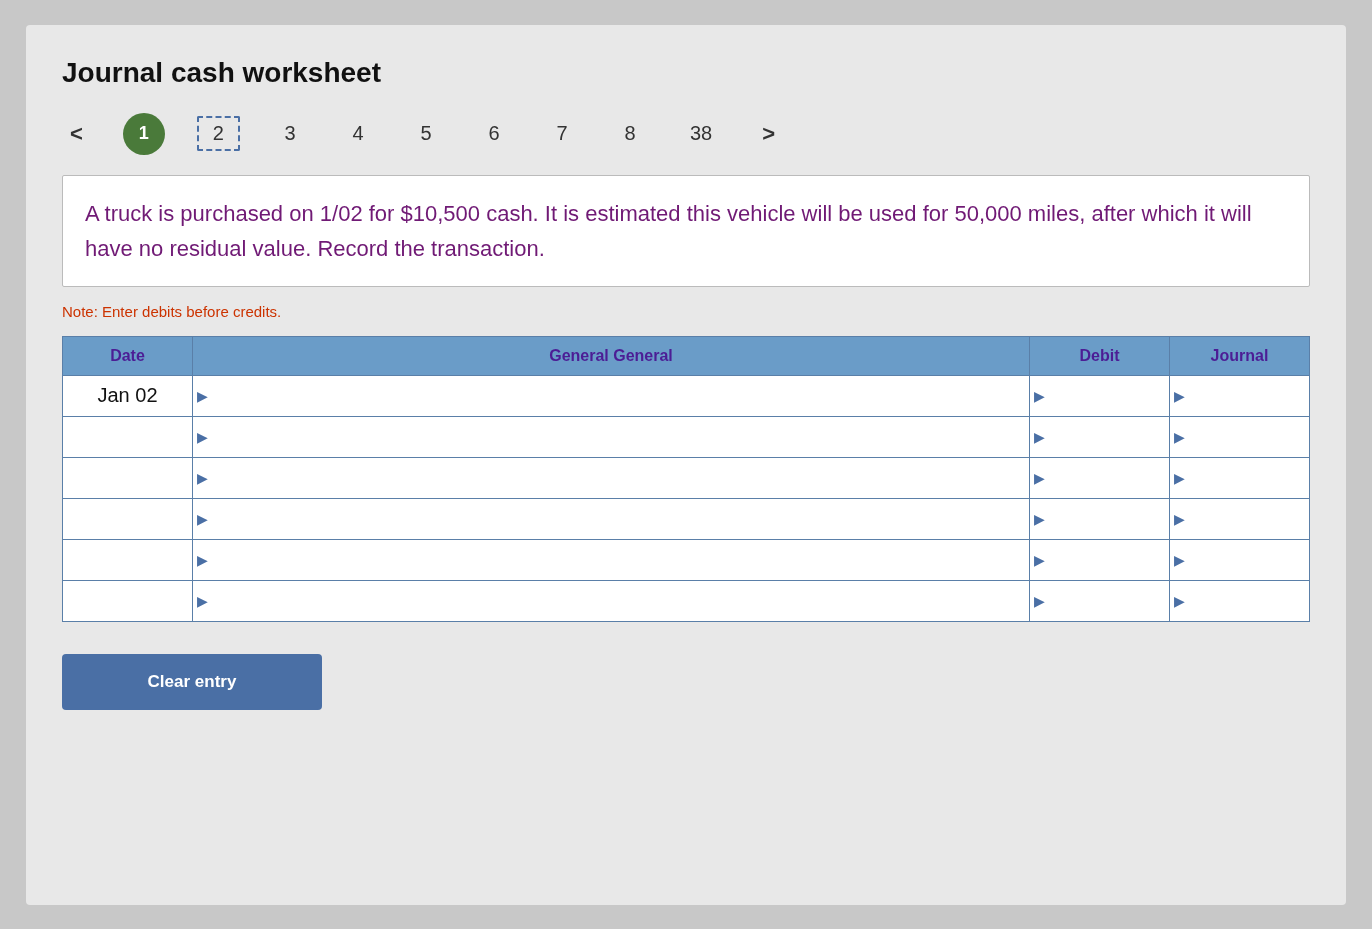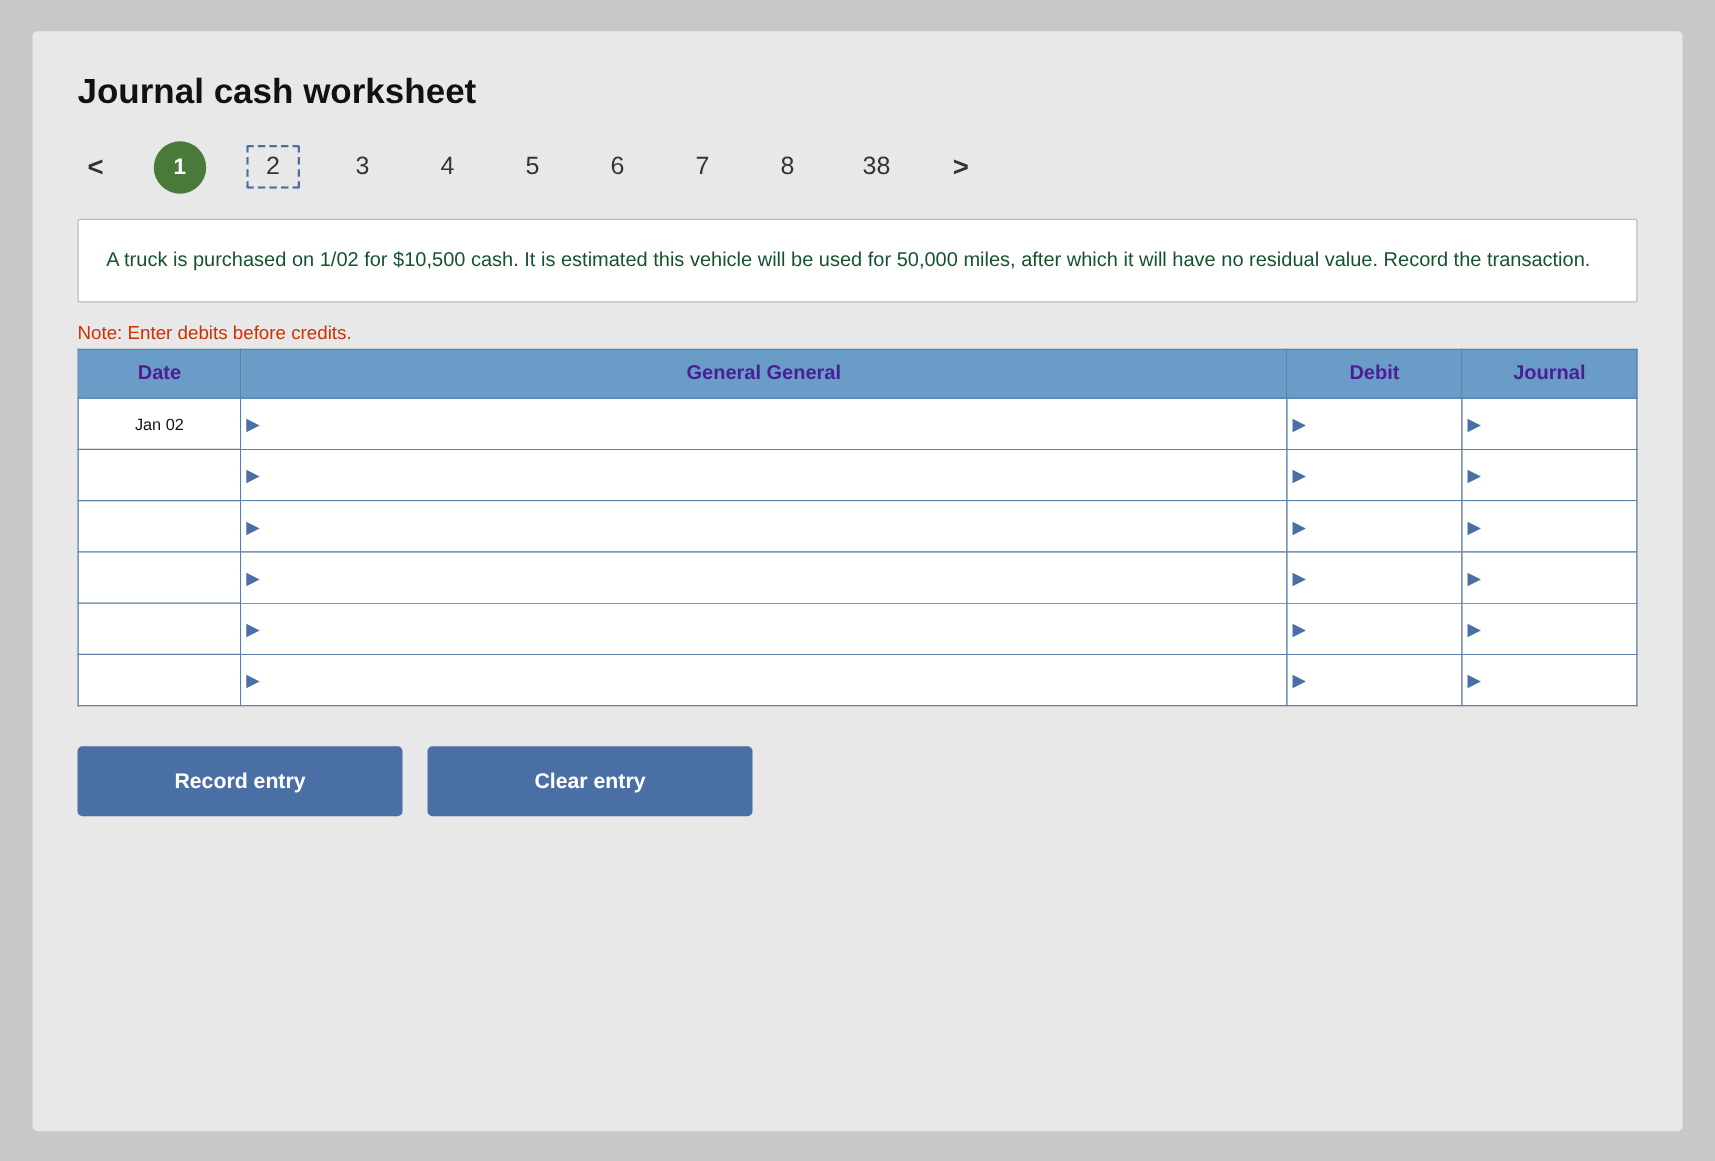--- a/index.html
+++ b/index.html
@@ -77,29 +77,29 @@
       border: 2px dashed #4a6fa5;
       padding: 4px 14px;
     }
 
     .description-box {
       background: #fff;
       border: 1px solid #bbb;
       border-radius: 2px;
       padding: 20px 22px;
       margin-bottom: 16px;
-      font-size: 16px;
-      color: #14532d;
+      font-size: 22px;
+      color: #701a75;
       line-height: 1.6;
     }
 
     .note-text {
       color: #cc3300;
       font-size: 15px;
-      margin-bottom: 4px;
+      margin-bottom: 16px;
     }
 
     .journal-table {
       width: 100%;
       border-collapse: collapse;
       border: 1.5px solid #5a7fa8;
       margin-bottom: 32px;
     }
 
     .journal-table th {
@@ -129,21 +129,21 @@
     .journal-table td {
       border: 1px solid #5a7fa8;
       padding: 0;
       height: 40px;
       background: #fff;
       vertical-align: middle;
     }
 
     .journal-table td.date-cell {
       text-align: center;
-      font-size: 13px;
+      font-size: 20px;
       color: #111;
       padding: 6px 8px;
     }
 
     .journal-table td.entry-cell {
       padding: 0;
       position: relative;
     }
 
     .entry-cell-inner {
@@ -393,17 +393,16 @@
             <div class="debit-credit-inner">
               <span class="arrow-indicator">▶</span>
               <input type="text" class="dc-input" style="">
             </div>
           </td>
         </tr>
       </tbody>
   </table>
 
   <div class="buttons-row">
-    <button class="btn-action">Record entry</button>
     <button class="btn-action">Clear entry</button>
     <div class="btn-spacer"></div>
   </div>
 </div>
 
 </body></html>

